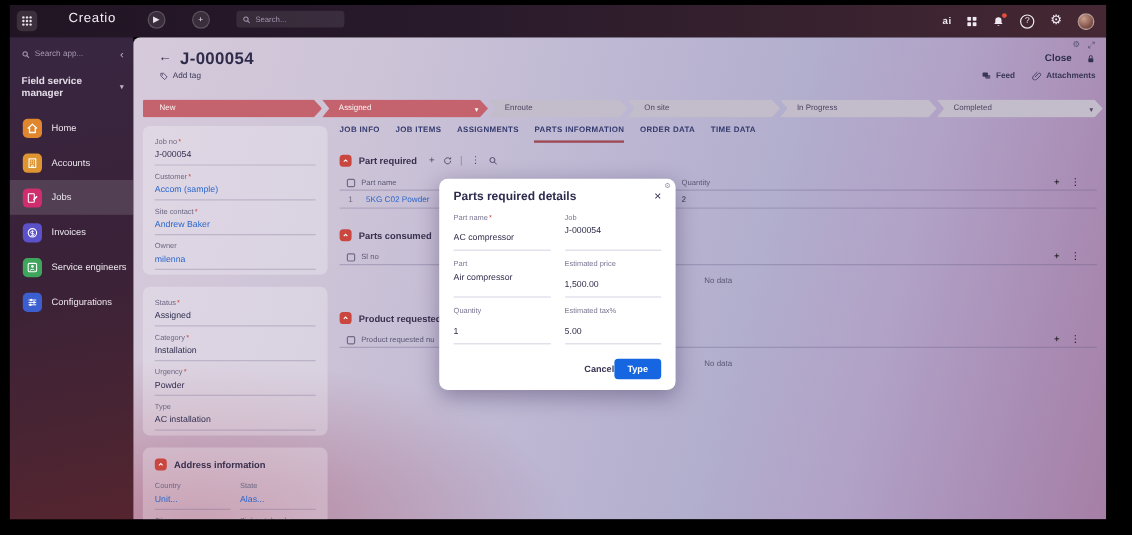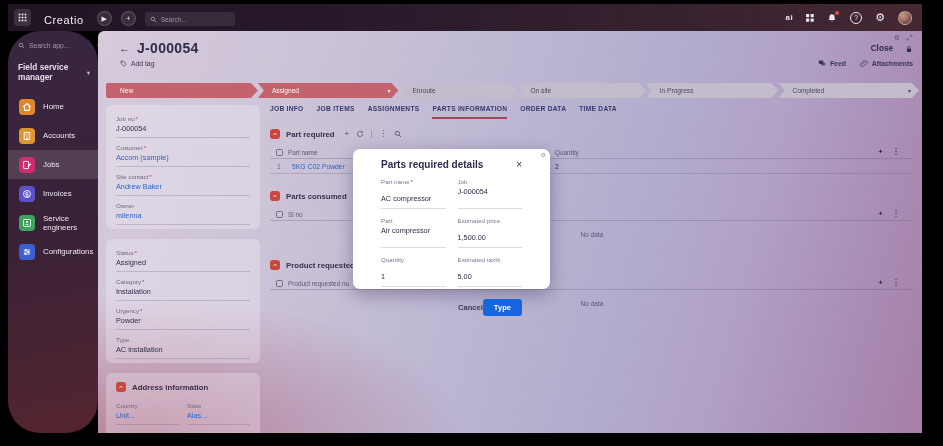--- a/index.html
+++ b/index.html
@@ -6,21 +6,21 @@
   html,body { width:943px; height:446px; background:#000; overflow:hidden; }
   button { background:none; border:none; cursor:pointer; font-family:inherit; }
   input { font-family:inherit; }
 
   .app { position:absolute; left:8px; top:4px; width:914px; height:429px; overflow:hidden; }
 
   
   .topbar { height:27px; display:flex; align-items:center; justify-content:space-between;
             padding:0 10px 0 6px;
             background:linear-gradient(90deg,#211423 0%,#281a2b 40%,#37212e 72%,#452834 100%); }
-  .tb-left { display:flex; align-items:flex-end; gap:9px; }
+  .tb-left { display:flex; align-items:flex-start; gap:22px; }
   .tb-grid { width:17px; height:17px; border-radius:4px; background:rgba(255,255,255,.12);
              display:flex; align-items:center; justify-content:center; }
   .logo { color:#f3eef5; font-size:11px; letter-spacing:.6px; margin:0 4px; }
   .tb-circle { width:15px; height:15px; border-radius:50%; background:rgba(255,255,255,.1);
                border:1px solid rgba(255,255,255,.18); color:#e9e2ec; font-size:7px; line-height:1;
                display:flex; align-items:center; justify-content:center; }
   .tb-search { width:90px; height:14px; border-radius:3px; background:rgba(255,255,255,.09);
                display:flex; align-items:center; gap:4px; padding:0 5px; color:#a293ab; }
   .tb-search input { background:transparent; border:none; outline:none; color:#cfc3d4;
                      font-size:6.5px; width:70px; }
@@ -33,22 +33,22 @@
   .bell-wrap { position:relative; }
   .bell-dot { position:absolute; top:-2px; right:-2px; width:4px; height:4px; border-radius:50%; background:#e04f3f; }
   .avatar { width:14px; height:14px; border-radius:50%;
             background:radial-gradient(circle at 35% 30%,#caa08c,#7a4a44 70%,#4d2b2d);
             border:1px solid rgba(255,255,255,.4); }
 
   
   .body { display:flex; height:402px; }
 
   
-  .sidebar { width:90px; flex:none; padding-top:6px; color:#e6dfe9;
-             background:linear-gradient(168deg,#382641 0%,#3a2238 48%,#482433 78%,#55252f 100%);border-radius:32px; }
+  .sidebar { width:103px; flex:none; padding-top:6px; color:#e6dfe9;
+             background:linear-gradient(168deg,#382641 0%,#3a2238 48%,#482433 78%,#55252f 100%); }
   .sb-search { display:flex; align-items:center; gap:4px; padding:4px 8px 8px 10px; color:#a899b2; }
   .sb-search input { background:transparent; border:none; outline:none; width:64px;
                      font-size:6.8px; color:#d6cbda; }
   .sb-search input::placeholder { color:#a899b2; }
   .sb-collapse { color:#c5b8cc; font-size:9px; line-height:1; margin-left:auto; }
   .sb-workplace { display:flex; align-items:center; padding:4px 8px 10px 10px;
                   font-size:8.3px; font-weight:bold; color:#e4dce8; }
   .sb-caret { margin-left:auto; font-size:6px; color:#bfb2c6; }
   .sb-item { display:flex; align-items:center; gap:8px; height:29px; padding-left:11px;
              font-size:7.8px; color:#ece6ee; cursor:pointer; }
@@ -121,22 +121,22 @@
   .row-tools { position:absolute; right:14px; display:flex; gap:9px; align-items:center; color:#4a4664; }
   .row-tools .t { font-size:8px; line-height:1; }
 
   .trow { display:flex; align-items:center; height:15px; border-bottom:1px solid rgba(96,88,128,.25);
           font-size:6.8px; color:#5b5775; position:relative; cursor:pointer; }
   .trow .idx { width:10px; text-align:center; margin-left:4px; color:#6d6884; }
   .nodata { text-align:center; font-size:6.6px; color:#5b5775; margin-top:10px; }
   .mt16 { margin-top:16px; } .mt22 { margin-top:21px; }
 
   
-  .modal { position:absolute; left:255px; top:118px; width:197px; height:140px; background:#fff;
-           border-radius:7px; box-shadow:0 5px 18px rgba(35,20,60,.35); padding:10px 28px; z-index:50; }
+  .modal { position:absolute; left:255px; top:118px; width:197px; height:176px; background:#fff;
+           border-radius:7px; box-shadow:0 5px 18px rgba(35,20,60,.35); padding:10px 12px; z-index:50; }
   .modal-gear { position:absolute; top:2px; right:4px; font-size:6px; color:#9a95ad; }
   .modal-head { display:flex; align-items:center; justify-content:space-between; margin-bottom:8px; }
   .modal-title { font-size:10px; font-weight:bold; color:#2d2b4e; }
   .modal-close { font-size:10px; color:#2d2b4e; line-height:1; }
   .m-grid { display:grid; grid-template-columns:1fr 1fr; column-gap:12px; row-gap:8px; }
   .m-fld { border-bottom:1px solid #dcd9e6; padding-bottom:3px; }
   .m-label { font-size:6.2px; color:#7b7692; margin-bottom:2px; }
   .m-val { font-size:7.3px; color:#2f2d4a; }
   .m-input { border:none; outline:none; width:100%; font-size:7.3px; color:#2f2d4a; background:transparent; }
   .m-actions { display:flex; justify-content:flex-end; align-items:center; gap:0; margin-top:12px; }

